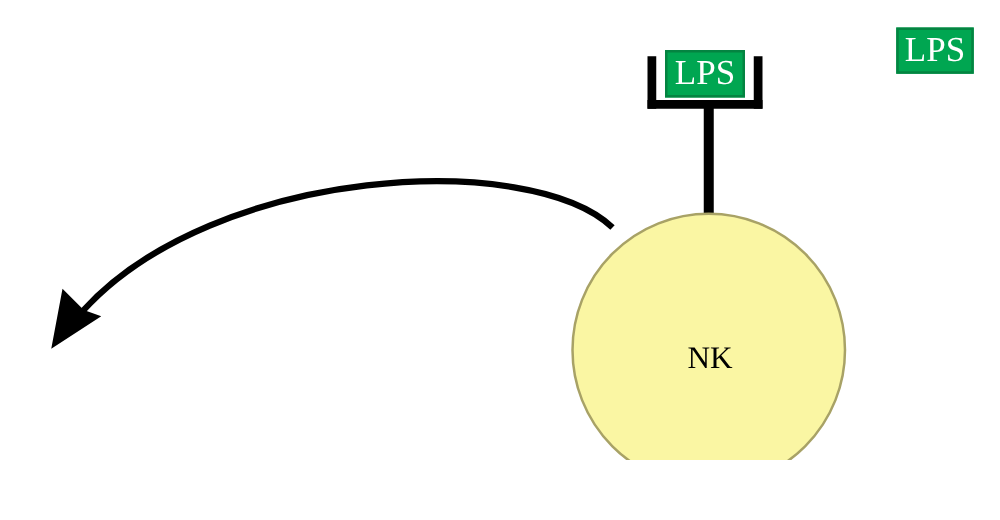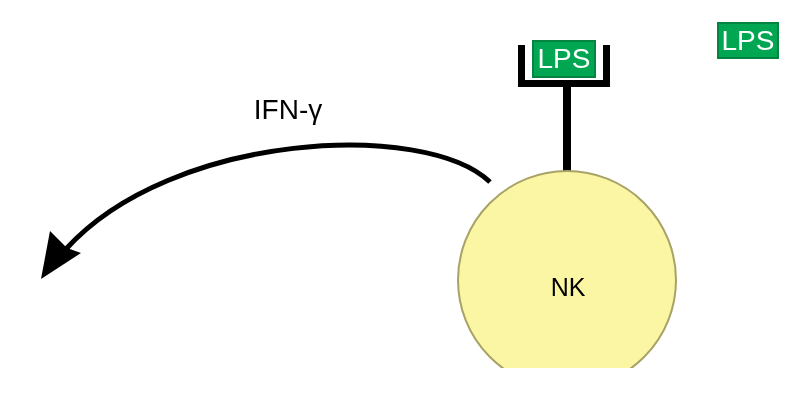--- a/index.html
+++ b/index.html
@@ -9,20 +9,21 @@
   }
   body {
     font-family: "Liberation Sans", sans-serif;
   }
   .canvas {
     position: relative;
     width: 800px;
     height: 368px;
     background: var(--background, #ffffff);
     overflow: hidden;
+    font-family: Liberation Serif, serif;
   }
   .arrow-svg {
     position: absolute;
     left: 0;
     top: 0;
   }
   .arrow-curve {
     fill: none;
     stroke: var(--ink, #000);
     stroke-width: 5;
@@ -106,15 +107,14 @@
   <div class="lps-box lps-bound">
     <span>LPS</span>
   </div>
 
   <div class="lps-box lps-free">
     <span>LPS</span>
   </div>
 
   <div class="nk-label">NK</div>
 
-  <div class="ifn-label">IFN-γ</div>
 
 </div>
 
 </body></html>

